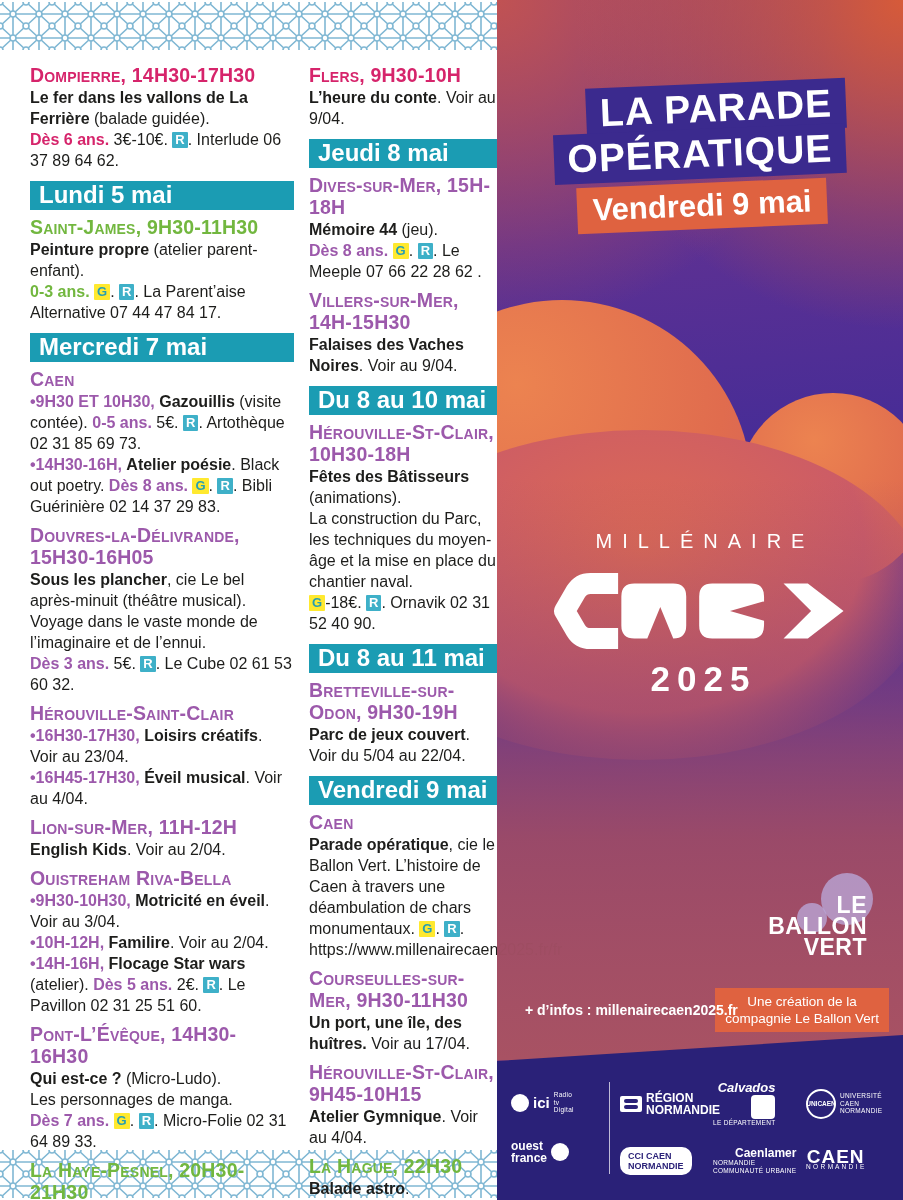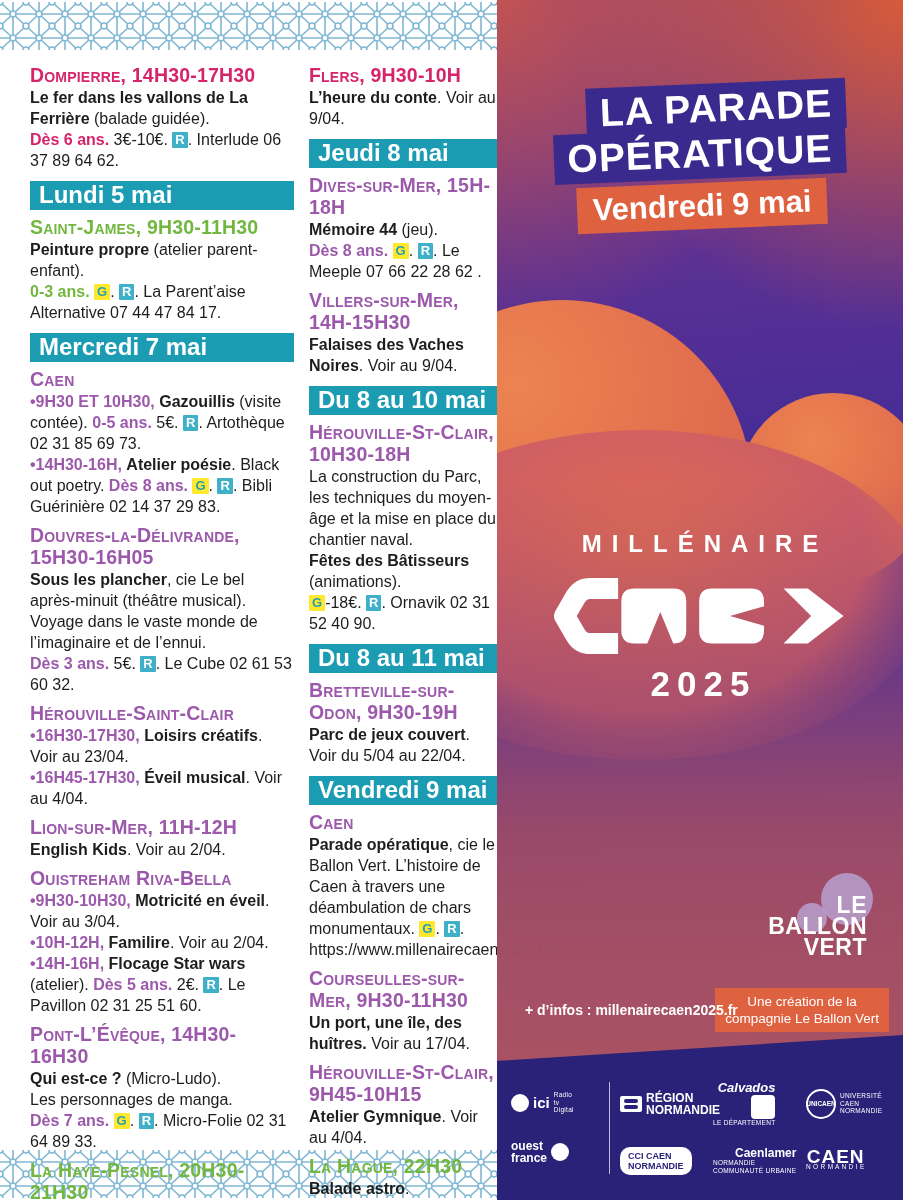--- a/index.html
+++ b/index.html
@@ -53,21 +53,21 @@
   .heart-fade{position:absolute;left:0;top:480px;width:406px;height:580px;z-index:2;
     background:linear-gradient(180deg,rgba(140,68,125,0) 0%,rgba(146,70,115,.55) 38%,rgba(158,75,102,.92) 62%,#a85263 100%);}
   .title-block{position:absolute;top:84px;left:0;width:406px;z-index:3;transform:rotate(-2.4deg);text-align:center}
   .title-line{display:inline-block;background:var(--indigo);color:#fff;font-weight:bold;
     font-size:39px;line-height:44px;letter-spacing:1px;padding:3px 14px;white-space:nowrap}
   .title-line.l1{margin-left:36px}
   .title-line.l2{margin-top:-5px}
   .date-line{display:inline-block;background:var(--orange);color:#fff;font-weight:bold;
     font-size:31px;line-height:36px;padding:5px 16px;margin-top:4px;white-space:nowrap}
   .brand{position:absolute;top:530px;left:0;width:406px;z-index:3;text-align:center;color:#fff}
-  .brand-name{font-size:24px;font-weight:bold;letter-spacing:10px;margin-left:10px}
+  .brand-name{font-size:20px;font-weight:normal;letter-spacing:10px;margin-left:10px}
   .brand-logo{width:300px;height:88px;margin:14px auto 4px;display:block}
   .brand-year{font-size:35px;font-weight:bold;letter-spacing:7px;margin-left:7px}
   .ballon{position:absolute;right:36px;top:895px;z-index:3;text-align:right;color:#fff}
   .balloon-circle{position:absolute;border-radius:50%;background:#b9a5d6;opacity:.8}
   .balloon-big{width:52px;height:52px;right:-6px;top:-22px}
   .balloon-small{width:30px;height:30px;right:40px;top:8px}
   .ballon-text{position:relative;font-weight:bold;font-size:23px;line-height:21px;letter-spacing:.5px}
   .credit{position:absolute;right:14px;top:988px;z-index:3;background:var(--orange);color:#fff;
     font-size:13.5px;line-height:17px;text-align:center;padding:5px 10px}
   .infos{position:absolute;left:28px;top:1002px;z-index:3;color:#fff;font-weight:bold;font-size:14px}
@@ -172,22 +172,22 @@
           <p><span class="seg-b">Mémoire 44</span><span> (jeu).</span></p>
           <p><span class="seg-ec">Dès 8 ans.</span><span> </span><span class="bd bd-g">G</span><span>. </span><span class="bd bd-r">R</span><span>. Le Meeple 07 66 22 28 62 .</span></p>
         </div>
         <div class="ev ev-purple">
           <div class="ev-title">Villers-sur-Mer, 14H-15H30</div>
           <p><span class="seg-b">Falaises des Vaches Noires</span><span>. Voir au 9/04.</span></p>
         </div>
         <div class="banner">Du 8 au 10 mai</div>
         <div class="ev ev-purple">
           <div class="ev-title">Hérouville-St-Clair, 10H30-18H</div>
+          <p><span class="seg-b">Fêtes des Bâtisseurs</span><span> (animations).</span></p>
           <p><span>La construction du Parc, les techniques du moyen-âge et la mise en place du chantier naval.</span></p>
-          <p><span class="seg-b">Fêtes des Bâtisseurs</span><span> (animations).</span></p>
           <p><span class="bd bd-g">G</span><span>-18€. </span><span class="bd bd-r">R</span><span>. Ornavik 02 31 52 40 90.</span></p>
         </div>
         <div class="banner">Du 8 au 11 mai</div>
         <div class="ev ev-purple">
           <div class="ev-title">Bretteville-sur-Odon, 9H30-19H</div>
           <p><span class="seg-b">Parc de jeux couvert</span><span>. Voir du 5/04 au 22/04.</span></p>
         </div>
         <div class="banner">Vendredi 9 mai</div>
         <div class="ev ev-purple">
           <div class="ev-title">Caen</div>

